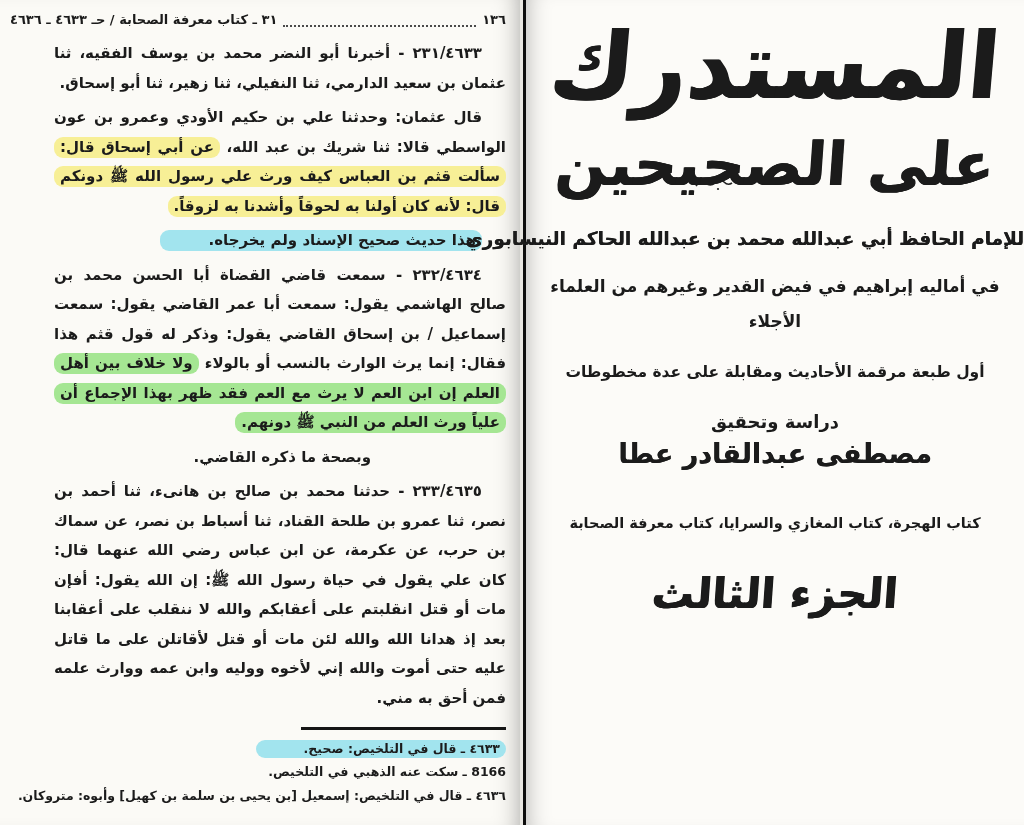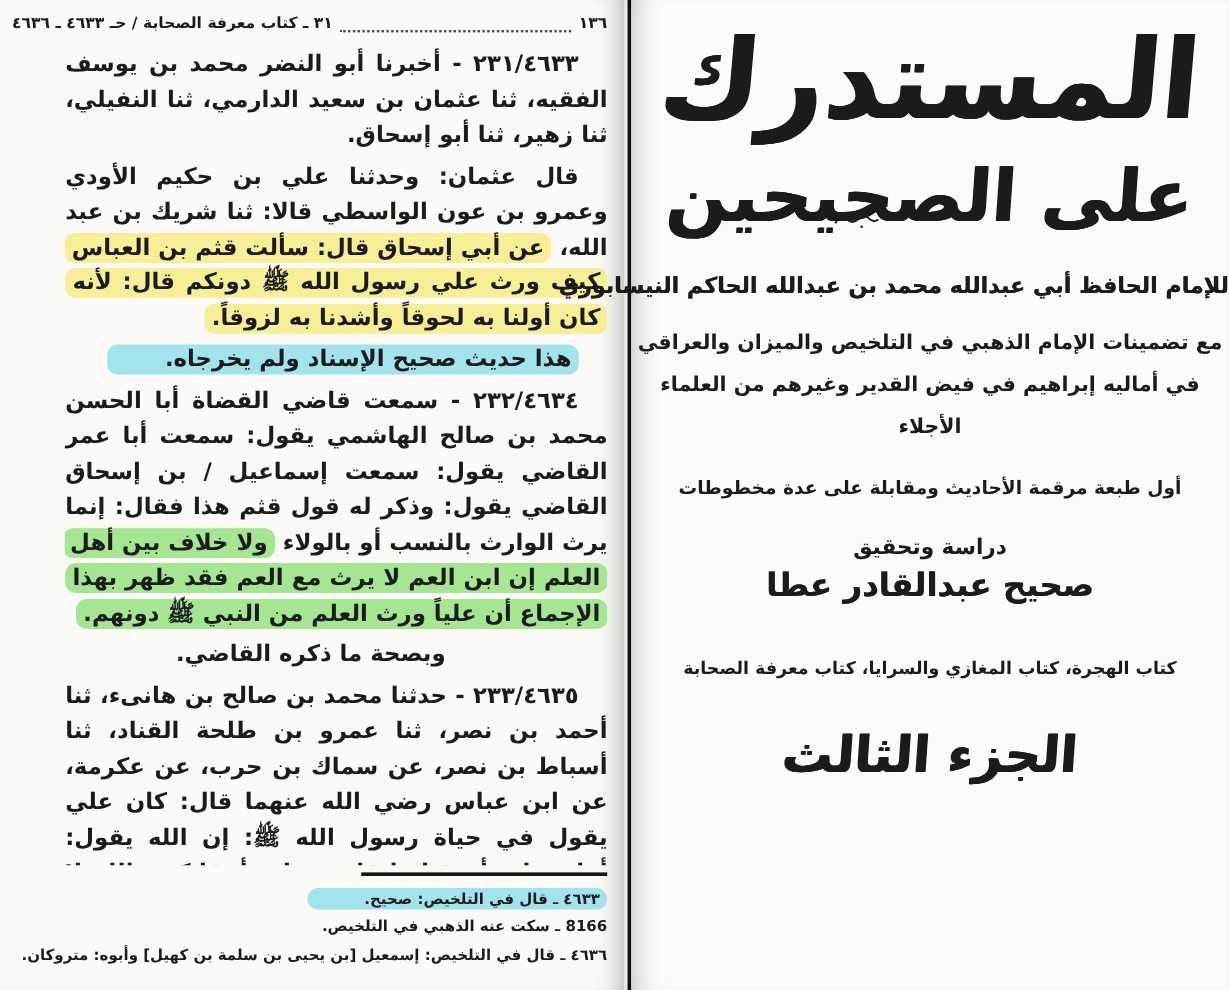--- a/index.html
+++ b/index.html
@@ -31,21 +31,21 @@
     display:flex;align-items:flex-end;
     font-size:13px;font-weight:bold;
     margin-bottom:12px;flex:none;
   }
   .lp-pageno{flex:none;}
   .lp-leader{flex:1;border-bottom:2px dotted #4a4a4a;height:.85em;margin:0 6px;}
   .lp-chapter{flex:none;white-space:nowrap;}
 
   .lp-body{
     flex:1;overflow:hidden;
-    font-size:19px;font-weight:700;line-height:29.5px;
+    font-size:15px;font-weight:700;line-height:29.5px;
     text-align:justify;text-justify:inter-word;margin-left:44px;
   }
   .para{margin:0 0 5px;}
   .indent{text-indent:24px;}
   .indent-deep{text-indent:135px;margin-top:2px;}
   .hl{
     border-radius:9px;padding:1px 6px 2px;
     -webkit-box-decoration-break:clone;box-decoration-break:clone;
   }
   .hl-yellow{background:var(--hl-yellow);}
@@ -157,27 +157,26 @@
         <circle cx="9" cy="4" r="1.1" fill="#222"></circle>
         <circle cx="24" cy="13" r="1.1" fill="#222"></circle>
       </svg>
     </span>
 
     <div class="r-title-sub">على الصحيحين</div>
 
     <div class="r-author">للإمام الحافظ أبي عبدالله محمد بن عبدالله الحاكم النيسابوري</div>
 
     <div class="r-desc">
-      <div>مع تضمينات الإمام الذهبي في التلخيص والميزان والعراقي</div>
       <div>في أماليه إبراهيم في فيض القدير وغيرهم من العلماء الأجلاء</div>
     </div>
 
     <div class="r-edition">أول طبعة مرقمة الأحاديث ومقابلة على عدة مخطوطات</div>
 
     <div class="r-study">دراسة وتحقيق</div>
 
-    <div class="r-editor">صحيح عبدالقادر عطا</div>
+    <div class="r-editor">مصطفى عبدالقادر عطا</div>
 
     <div class="r-contents">كتاب الهجرة، كتاب المغازي والسرايا، كتاب معرفة الصحابة</div>
 
     <div class="r-volume">الجزء الثالث</div>
   </div>
 </div>
 
 </body></html>

